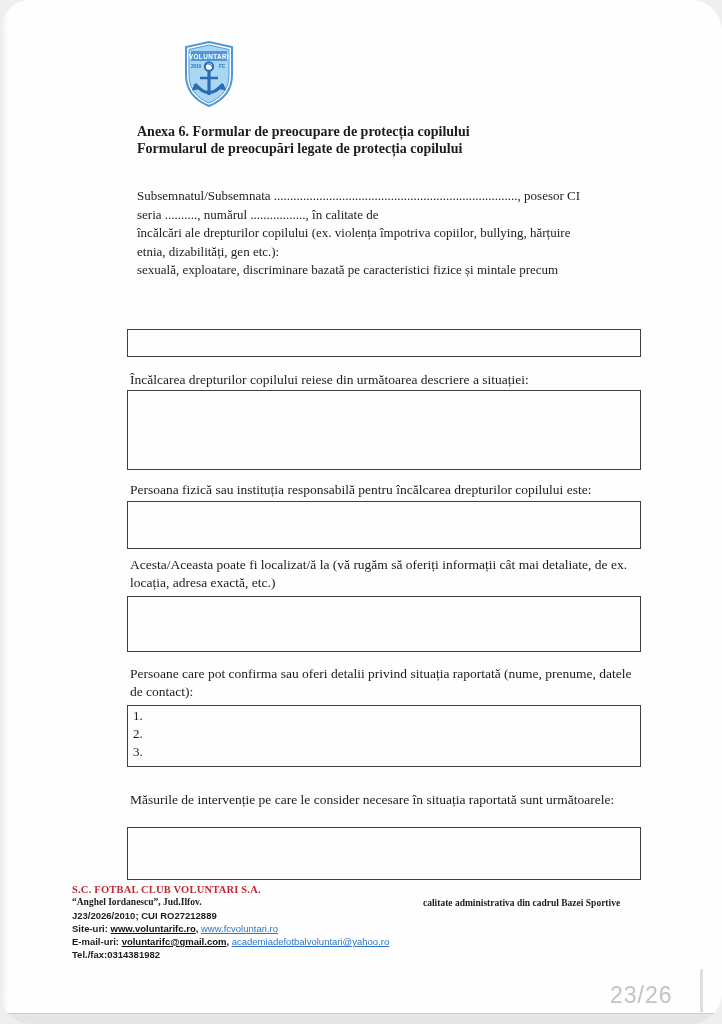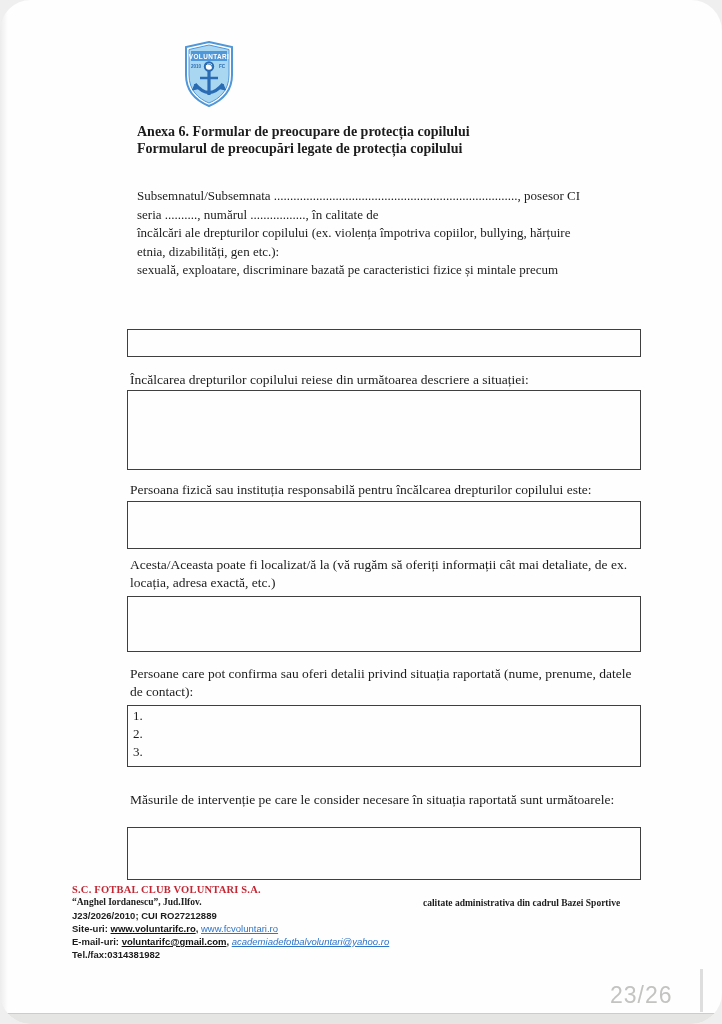--- a/index.html
+++ b/index.html
@@ -105,21 +105,21 @@
     <div class="addr">“Anghel Iordanescu”, Jud.Ilfov.</div>
     <div class="sansline">J23/2026/2010; CUI RO27212889</div>
     <div class="sansline">
       <span>Site-uri:</span>
       <a class="lnk-black">www.voluntarifc.ro</a><span>,</span>
       <a class="lnk-blue" id="site2" style="color: rgb(46, 116, 201);">www.fcvoluntari.ro</a>
     </div>
     <div class="sansline">
       <span>E-mail-uri:</span>
       <a class="lnk-black">voluntarifc@gmail.com</a><span>,</span>
-      <a class="lnk-blue" id="email2" style="color: rgb(46, 116, 201); font-style: italic;">academiadefotbalvoluntari@yahoo.ro</a>
+      <a class="lnk-blue" id="email2" style="color: rgb(46, 116, 201);">academiadefotbalvoluntari@yahoo.ro</a>
     </div>
     <div class="sansline">Tel./fax:0314381982</div>
   </div>
   <div class="addr-note">calitate administrativa din cadrul Bazei Sportive</div>
 
   <div class="page-indicator">23/26</div>
   <div class="edge-line"></div>
   <div class="bottom-bar"></div>
 
 </div>

